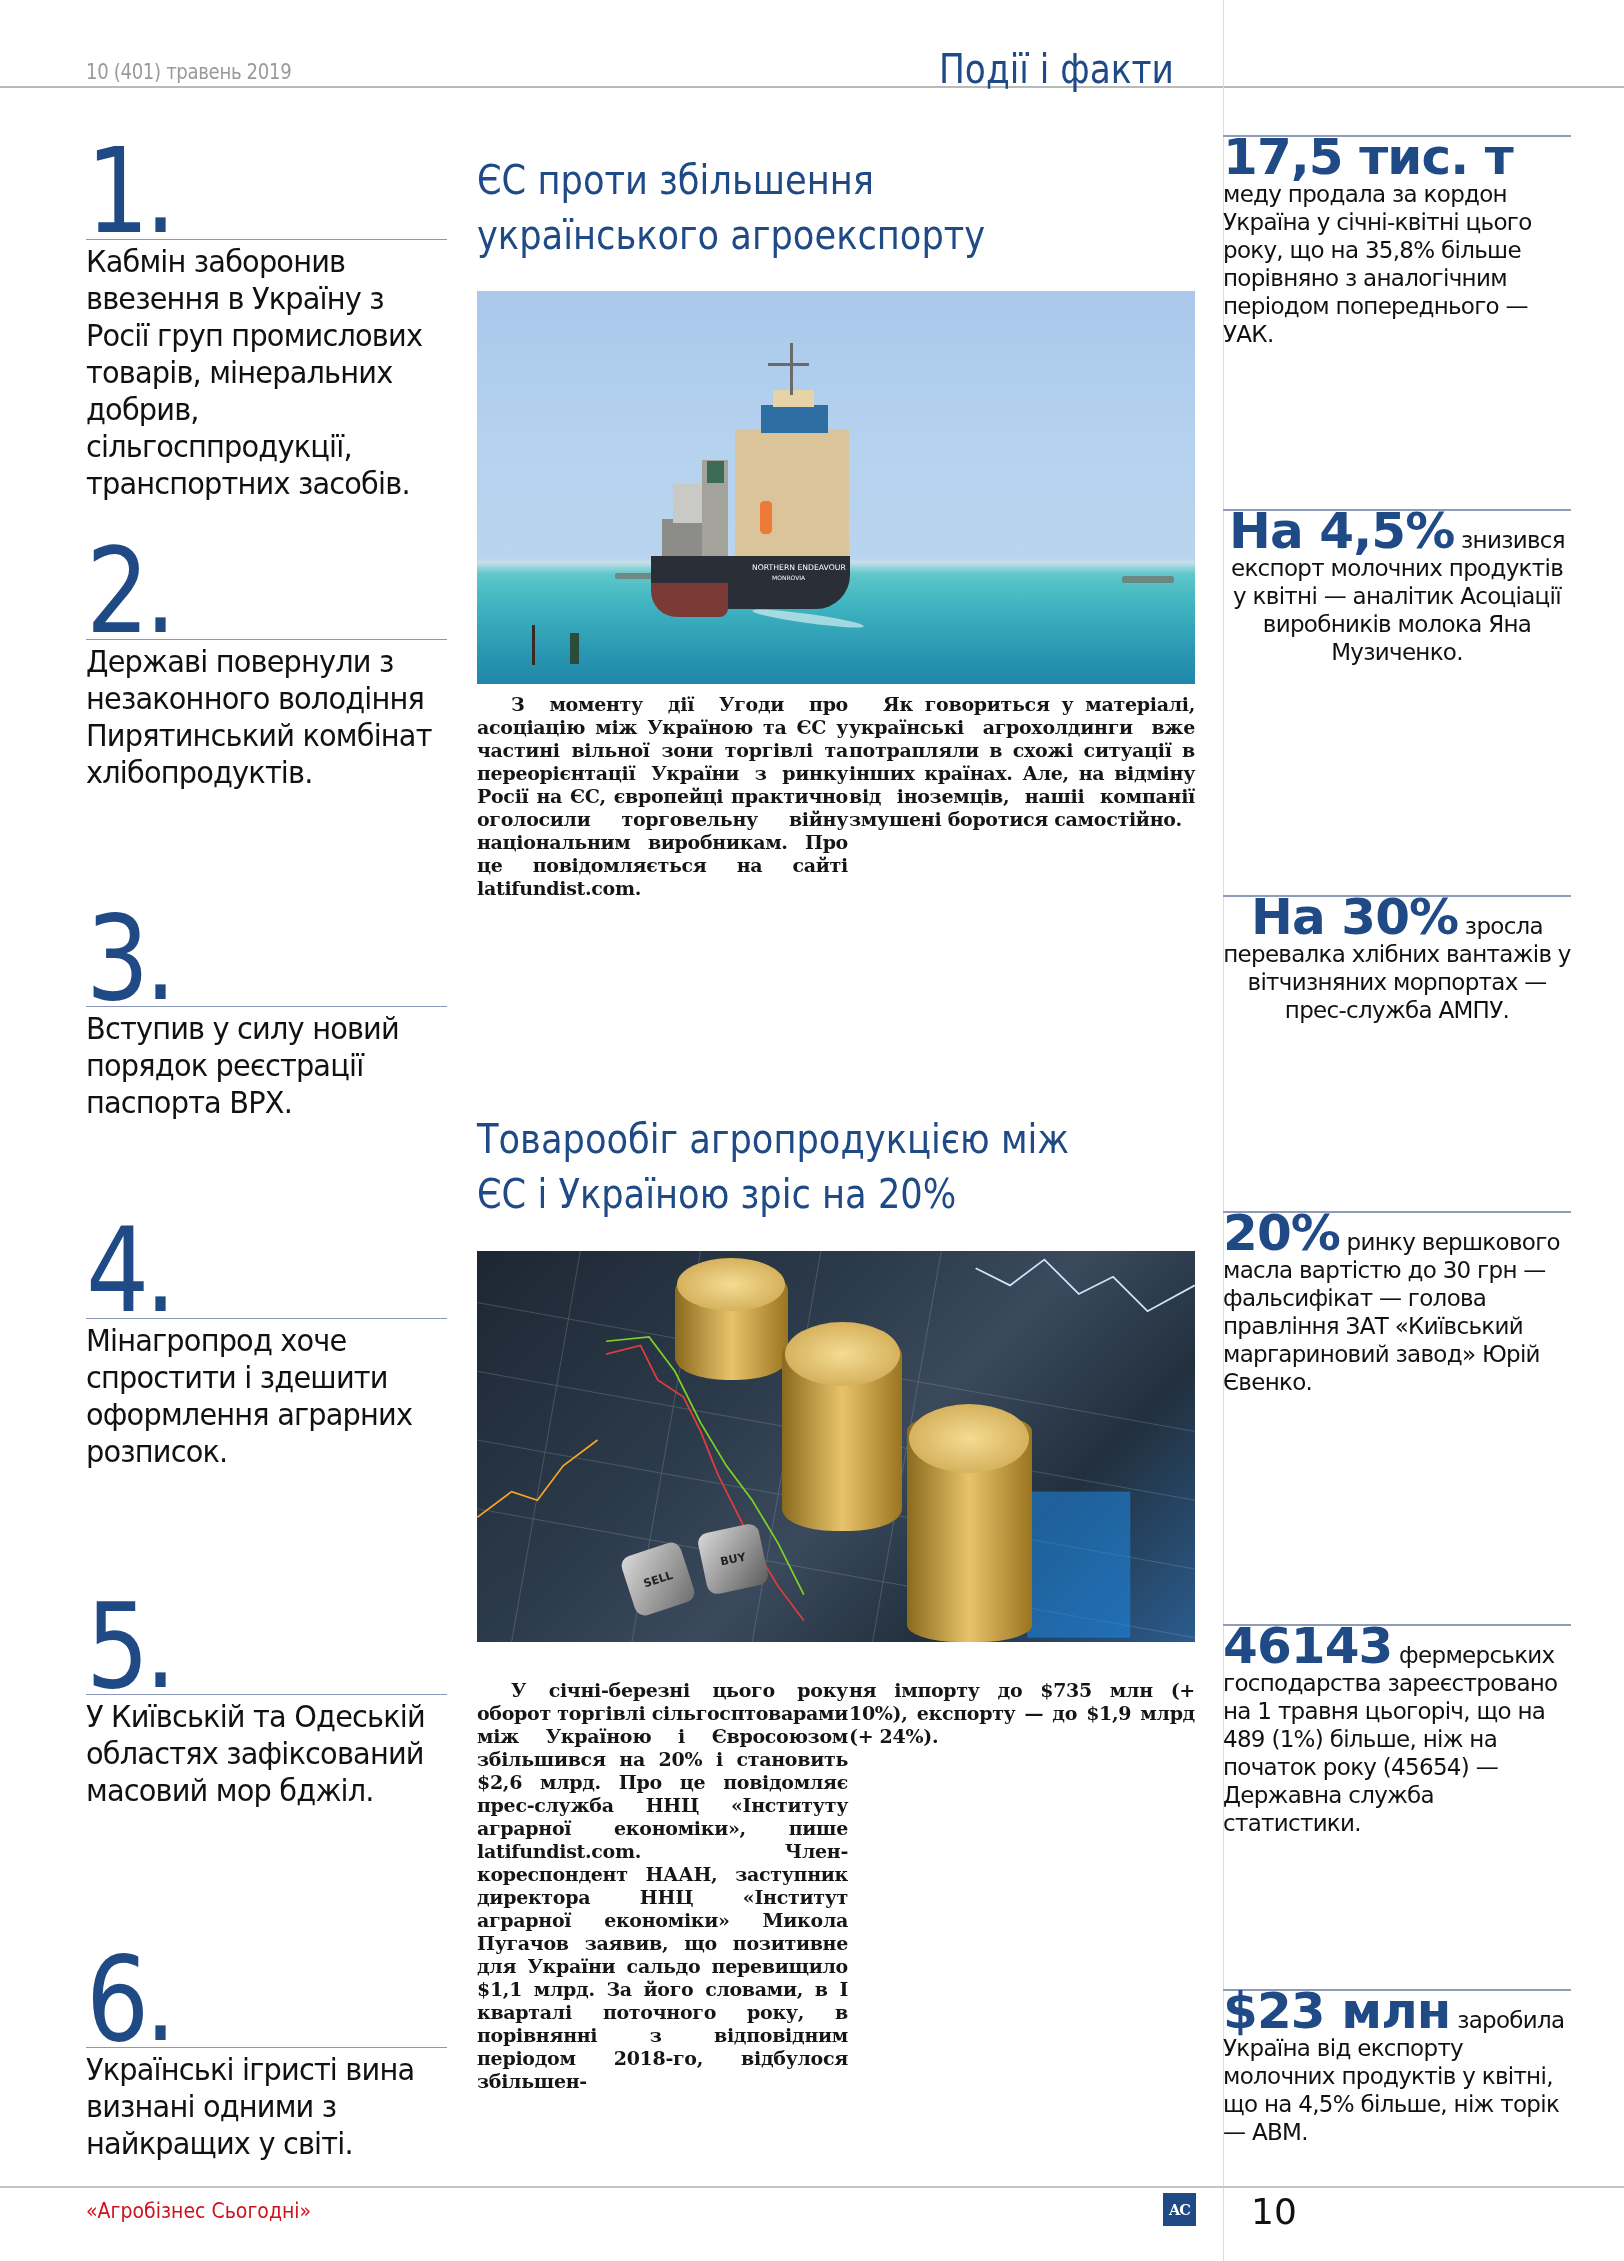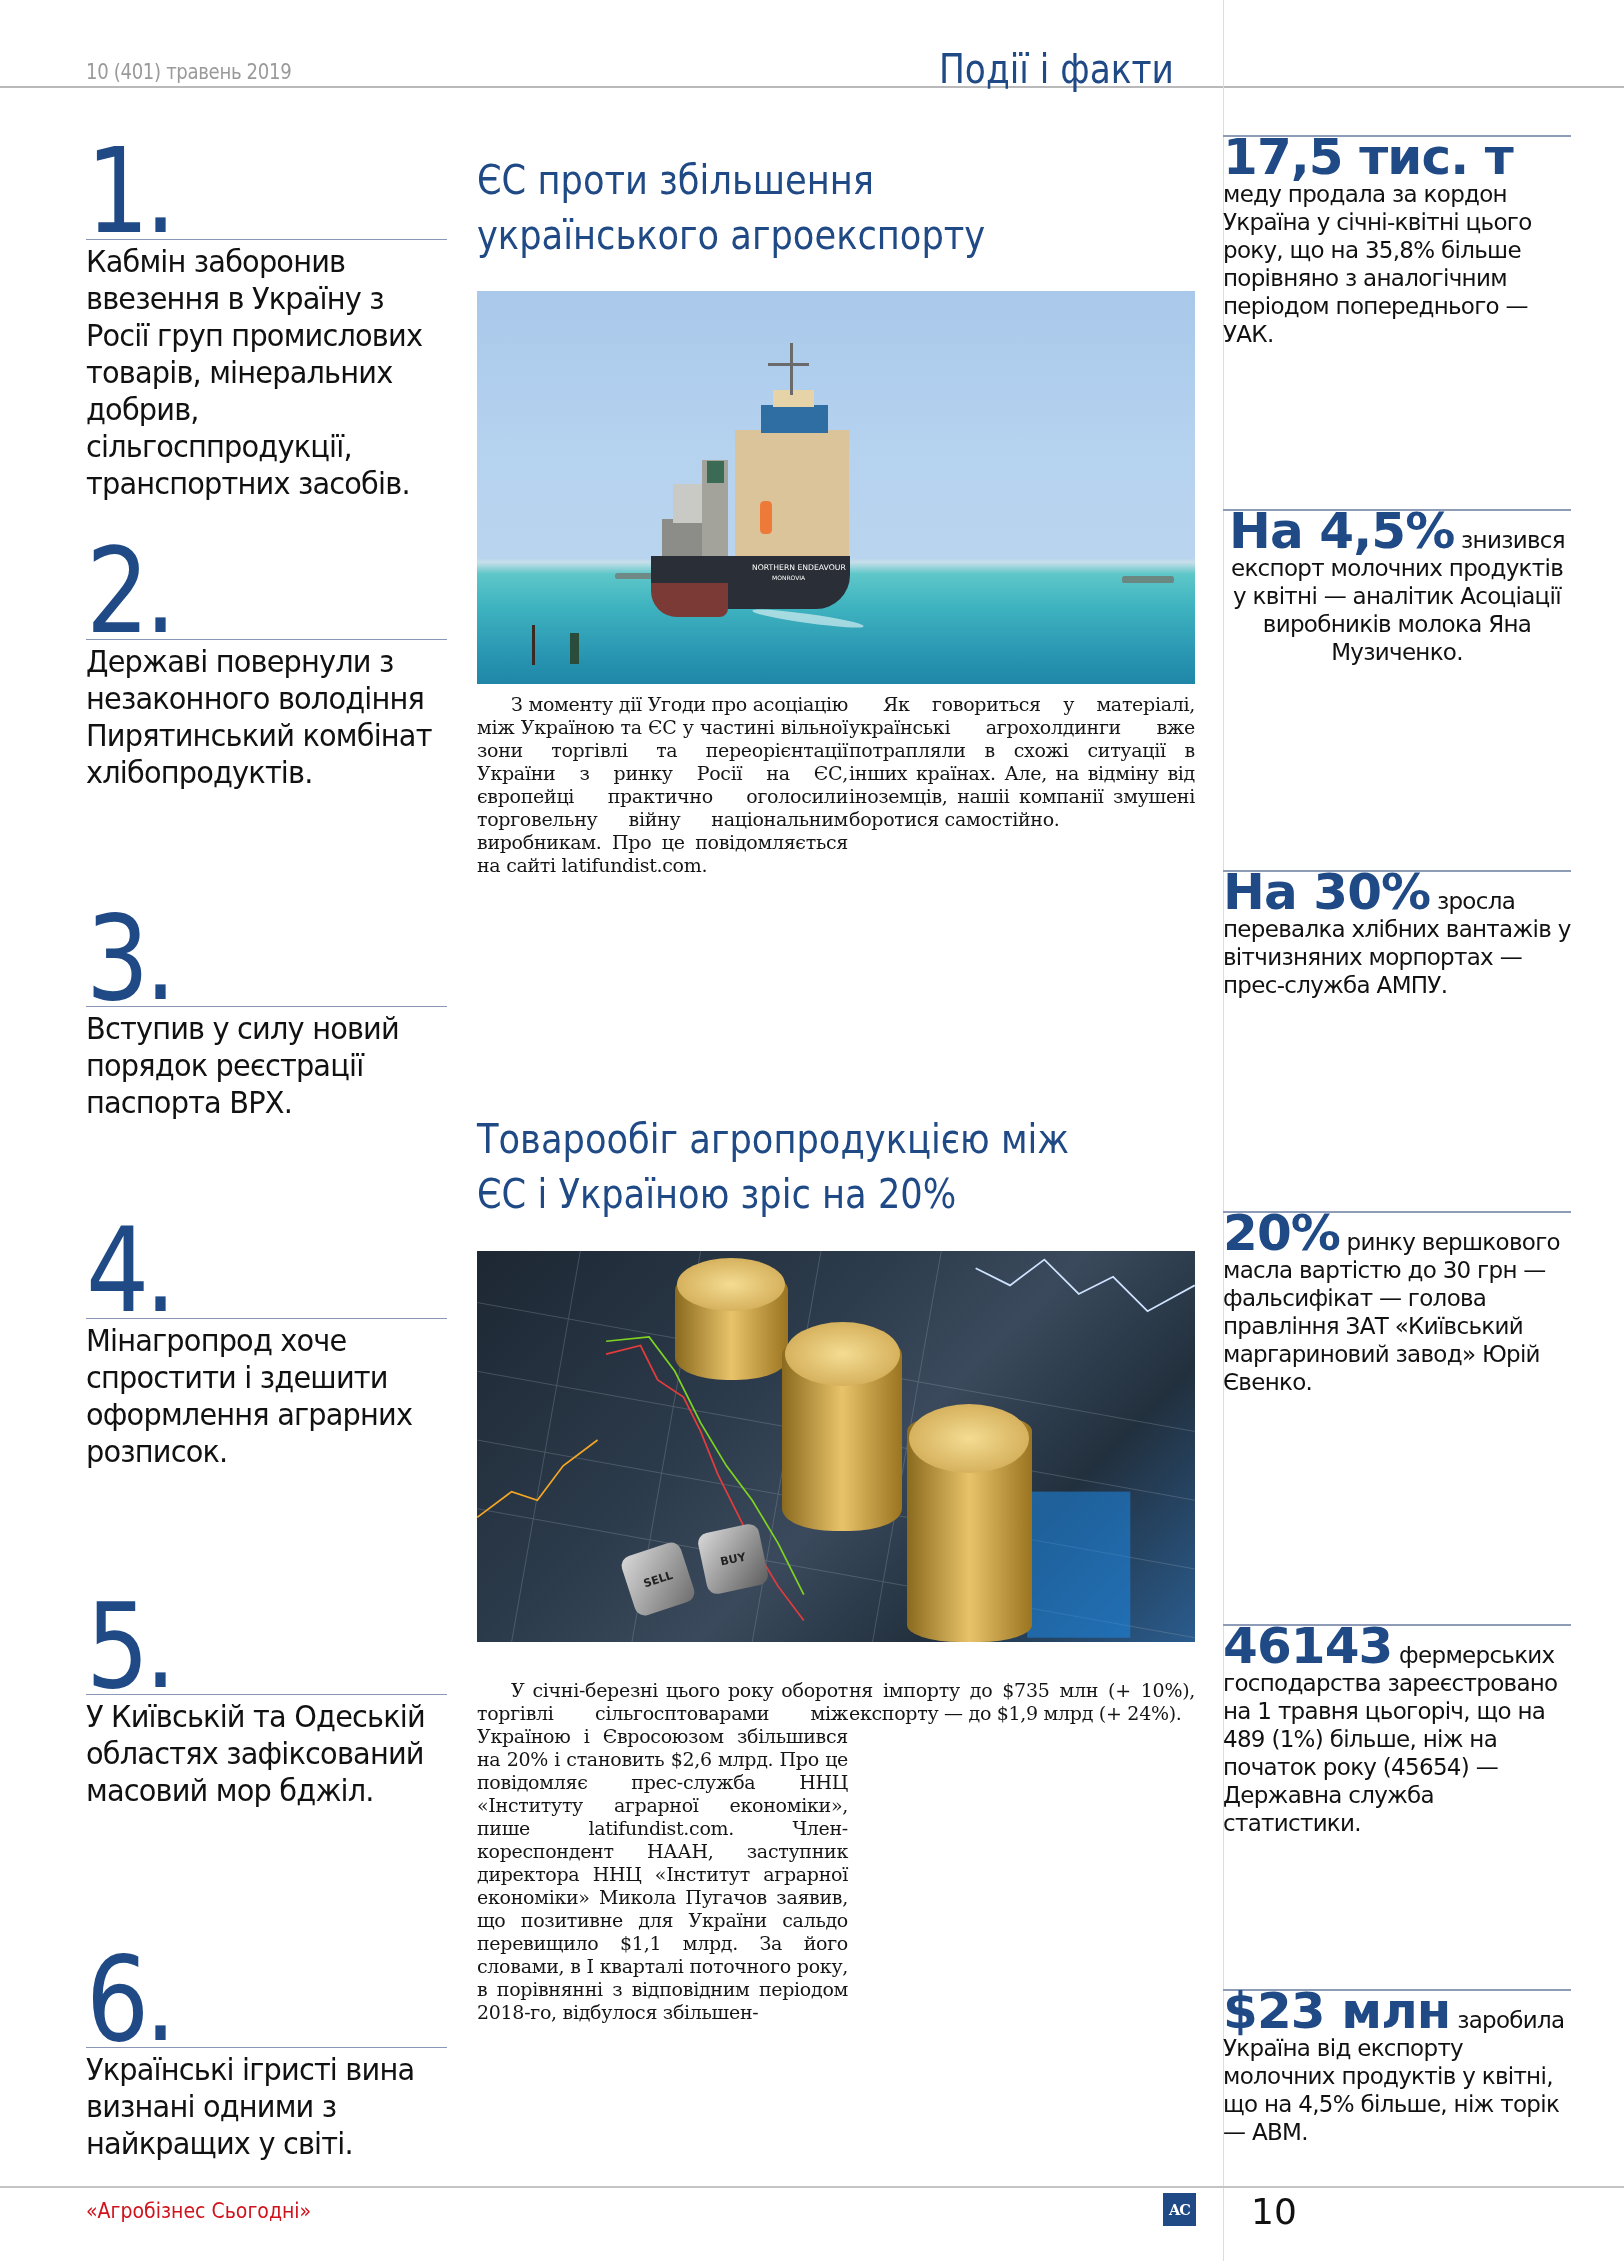--- a/index.html
+++ b/index.html
@@ -29,21 +29,21 @@
 
   
   .photo { position: absolute; left: 477px; width: 718px; overflow: hidden; }
   .ship-photo { top: 291px; height: 393px;
     background: linear-gradient(180deg, #a9c8ea 0%, #b5d2ef 40%, #b9d4ee 68%, #c7dfe9 69%, #5ec7c9 72%, #3fb4c0 80%, #2a97b3 92%, #1f86a8 100%); }
   .coins-photo { top: 1251px; height: 391px;
     background: linear-gradient(135deg, #1d2733 0%, #2b3a4a 35%, #3a4a5c 55%, #22303e 75%, #2a5c8e 100%); }
 
   
   .body-col { position: absolute; font-family: "DejaVu Serif", serif; font-size: 19px; line-height: 23px;
-              color: #151515; text-align: justify; letter-spacing: -0.3px; }
+              color: #151515; text-align: justify; letter-spacing: -0.3px; font-weight: bold; }
   .body-col p { margin: 0; text-indent: 0; }
   .body-col p.indent { text-indent: 34px; }
 
   
   .fact { position: absolute; left: 1223px; width: 348px; }
   .fact-rule { height: 1.7px; background: #8f9cb8; width: 348px; margin-bottom: 3.4px; }
   .fact-body { font-family: "DejaVu Sans", sans-serif; font-size: 23px; line-height: 28px; color: #111;
                letter-spacing: -0.7px; }
   .fact-big { font-size: 50px; font-weight: bold; color: #1f4a86; letter-spacing: -0.9px; line-height: 34px; }
 
@@ -175,21 +175,21 @@
 </div>
 
 <div class="fact" style="top:135px;">
   <div class="fact-rule"></div>
   <div class="fact-body"><span class="fact-big">17,5 тис. т</span><span> меду продала за кордон Україна у січні-квітні цього року, що на 35,8% більше порівняно з аналогічним періодом попереднього — УАК.</span></div>
 </div>
 <div class="fact" style="top:509px;text-align:center;">
   <div class="fact-rule"></div>
   <div class="fact-body"><span class="fact-big">На 4,5%</span><span> знизився експорт молочних продуктів у квітні — аналітик Асоціації виробників молока Яна Музиченко.</span></div>
 </div>
-<div class="fact" style="top:870px;">
+<div class="fact" style="top:895px;text-align:center;">
   <div class="fact-rule"></div>
   <div class="fact-body"><span class="fact-big">На 30%</span><span> зросла перевалка хлібних вантажів у вітчизняних морпортах — прес-служба АМПУ.</span></div>
 </div>
 <div class="fact" style="top:1211px;">
   <div class="fact-rule"></div>
   <div class="fact-body"><span class="fact-big">20%</span><span> ринку вершкового масла вартістю до 30 грн — фальсифікат — голова правління ЗАТ «Київський маргариновий завод» Юрій Євенко.</span></div>
 </div>
 <div class="fact" style="top:1624px;">
   <div class="fact-rule"></div>
   <div class="fact-body"><span class="fact-big">46143</span><span> фермерських господарства зареєстровано на 1 травня цьогоріч, що на 489 (1%) більше, ніж на початок року (45654) — Державна служба статистики.</span></div>

